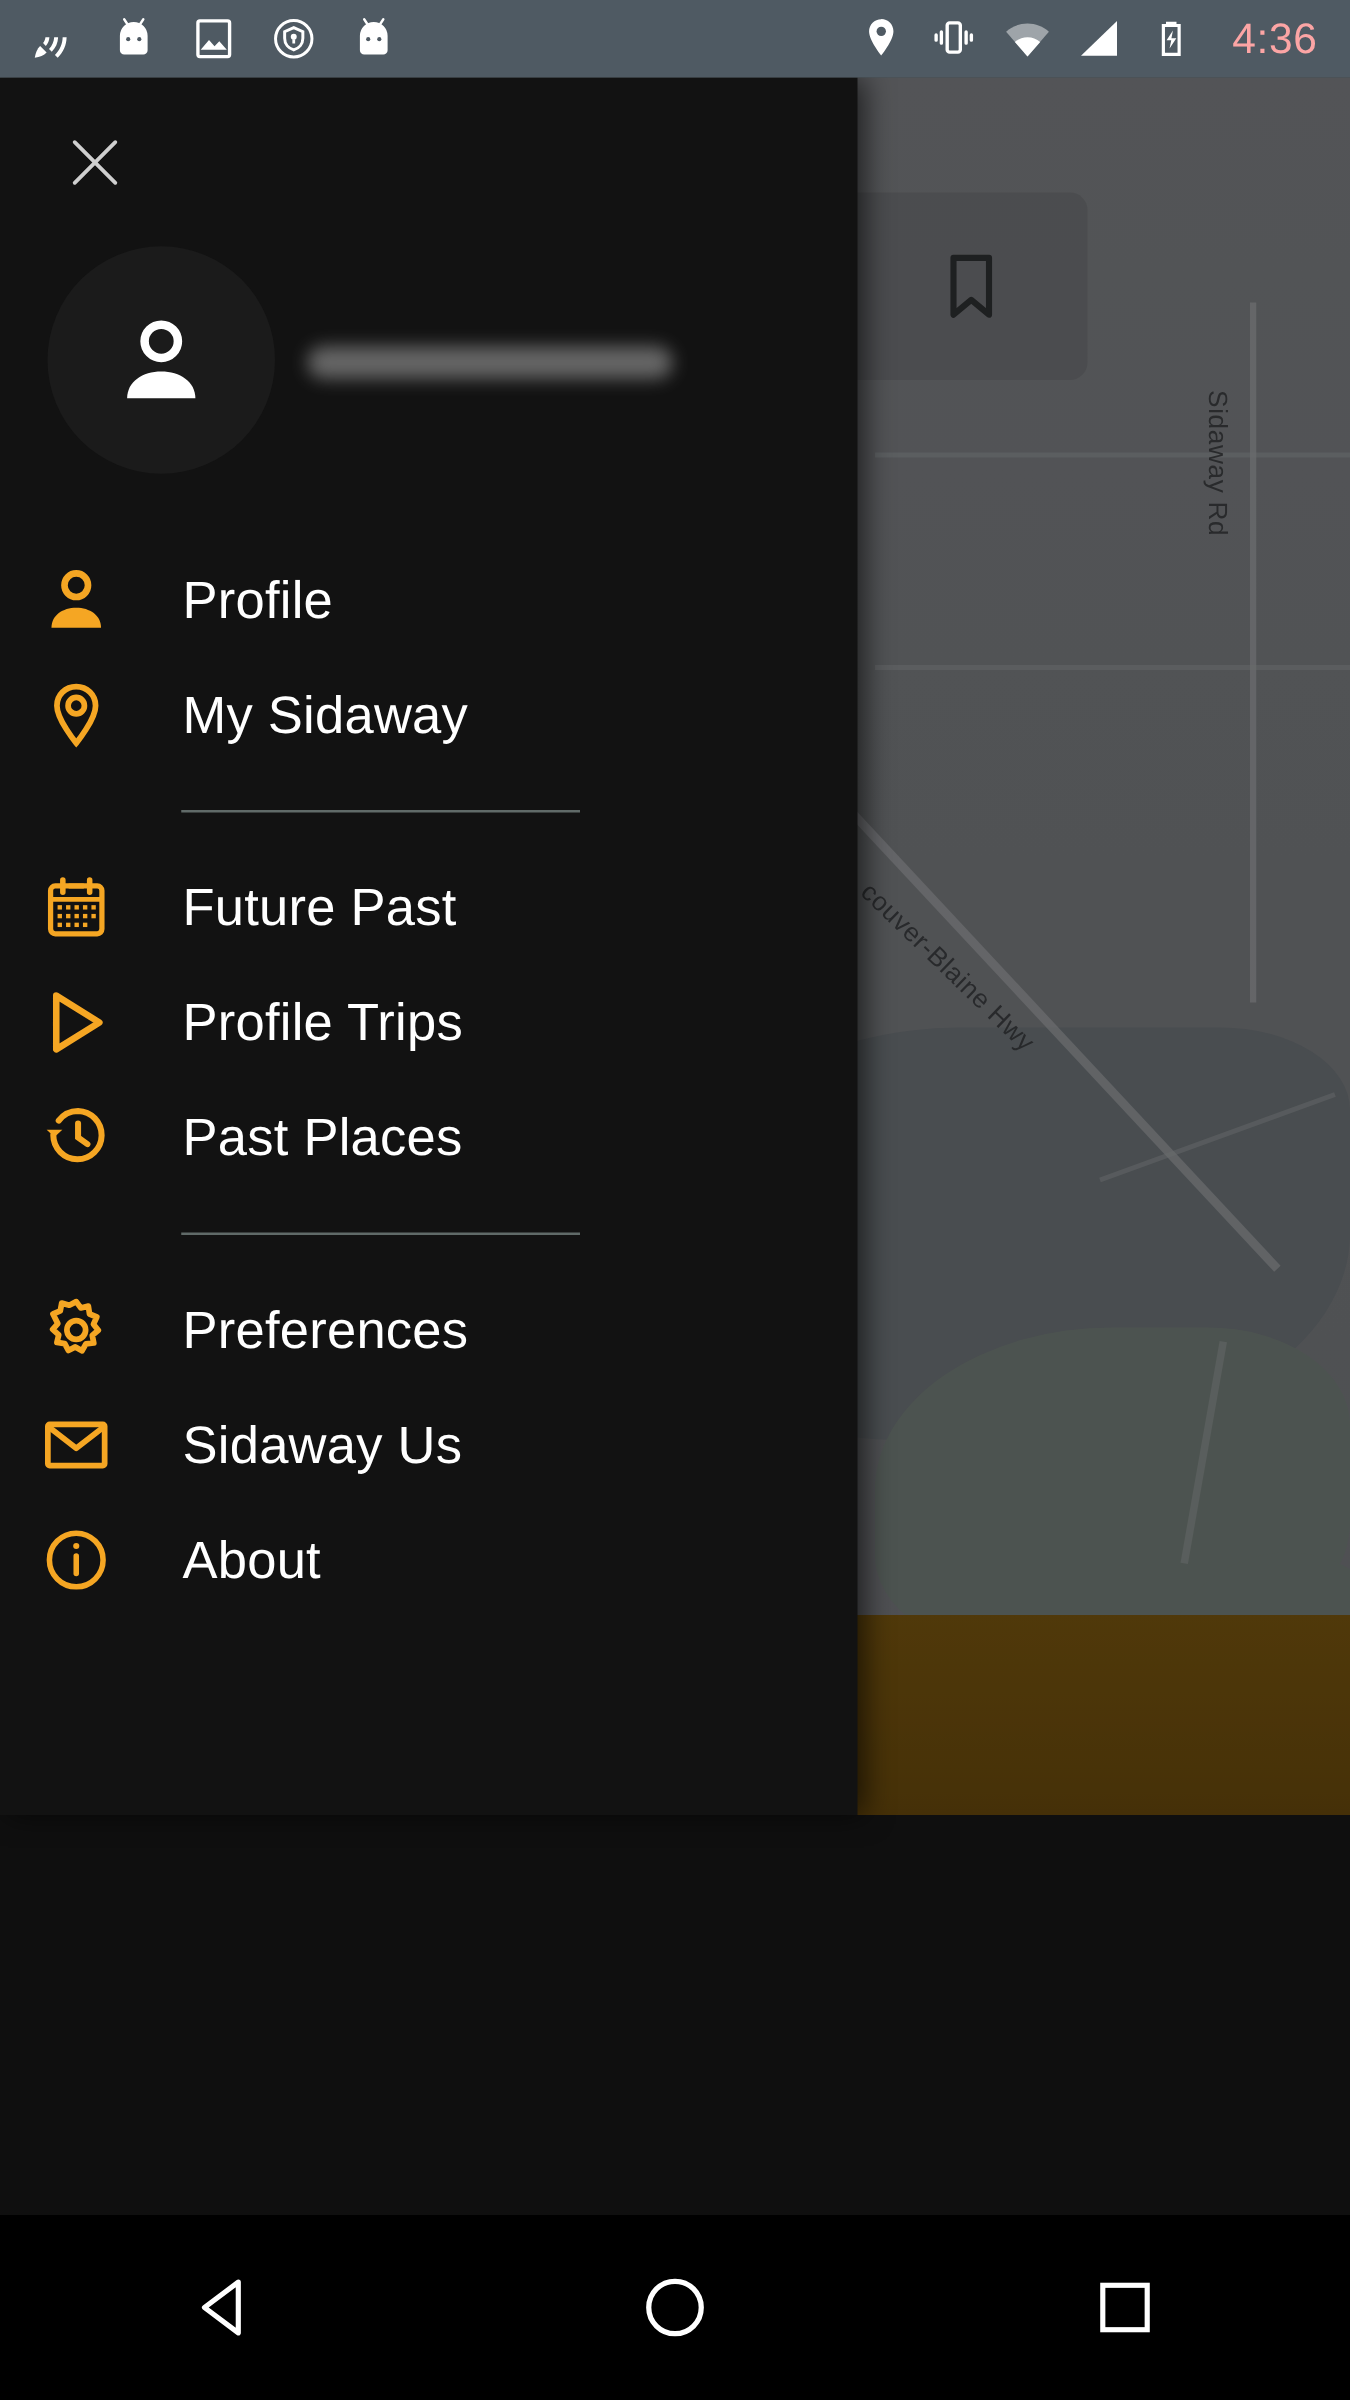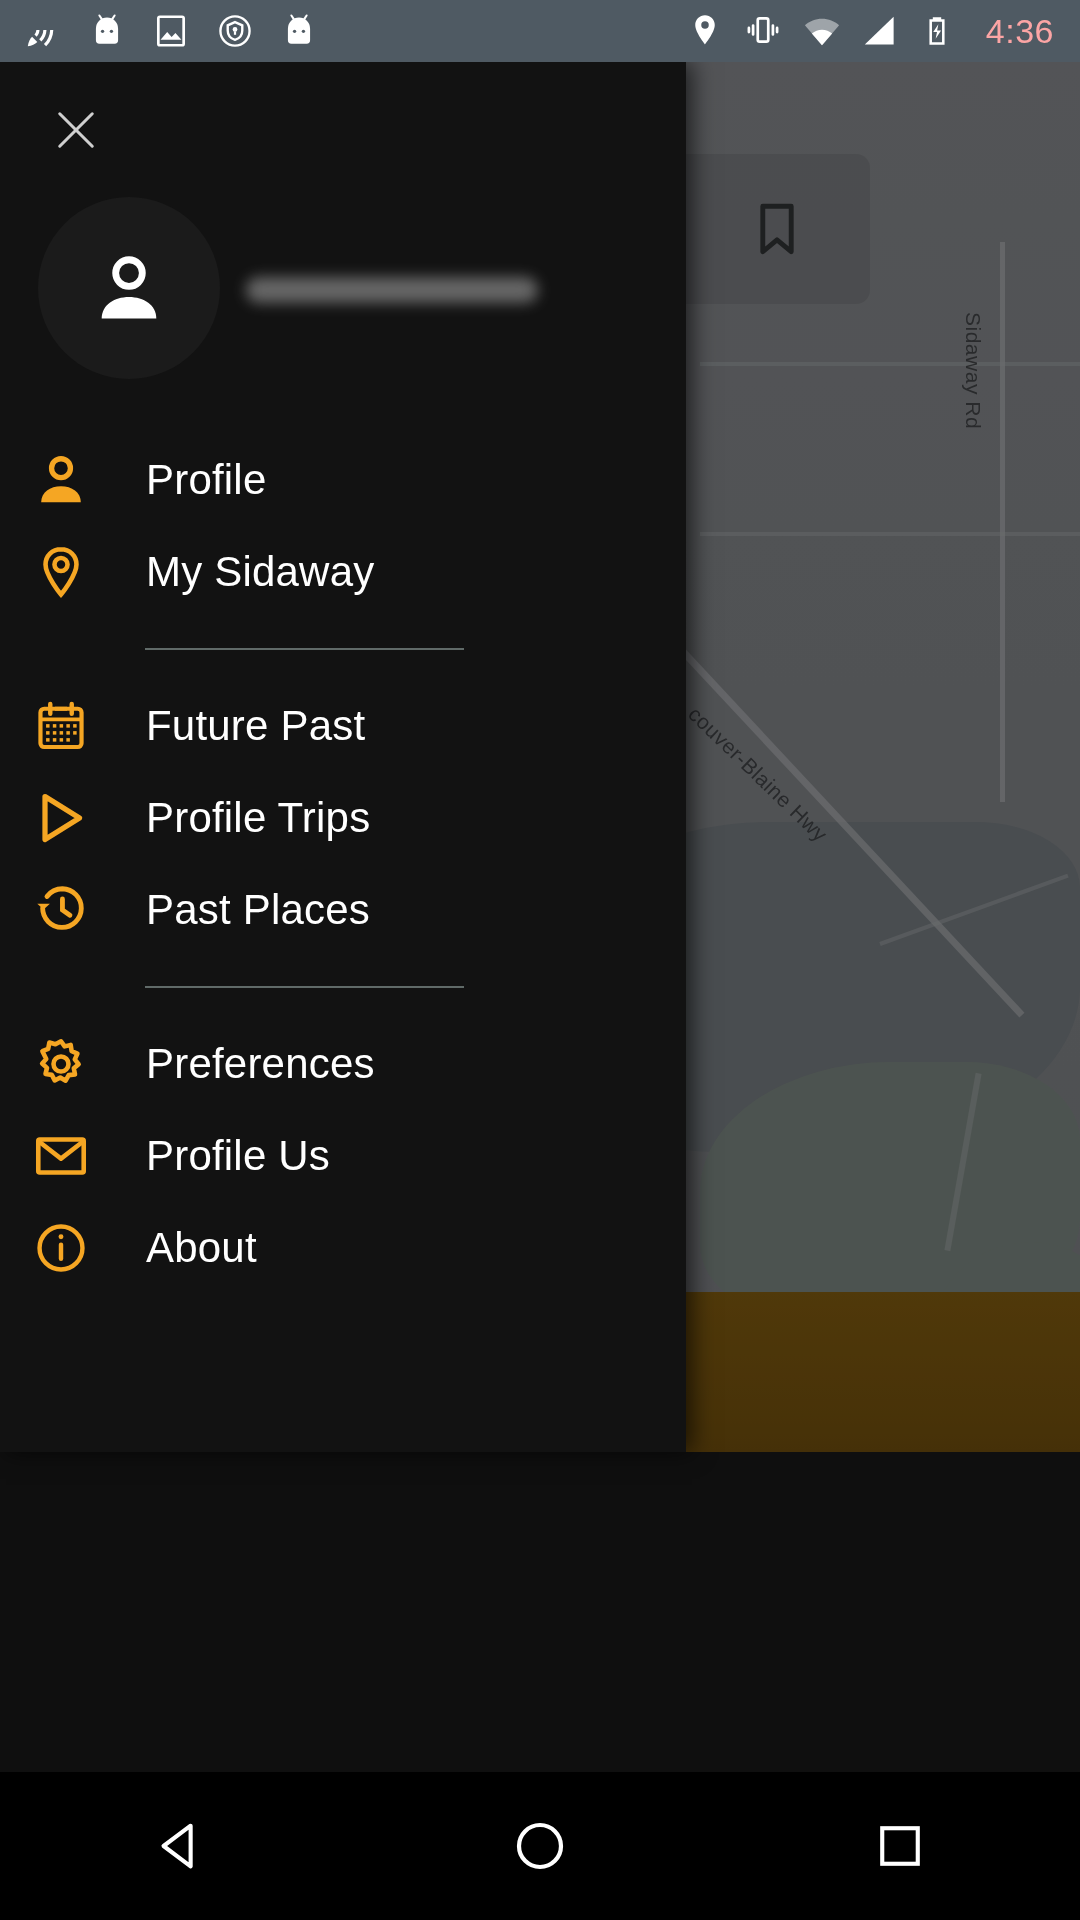--- a/index.html
+++ b/index.html
@@ -417,21 +417,21 @@
           <span class="menu-label">Preferences</span>
         </div>
 
         <div class="menu-item">
           <span class="menu-icon">
             <svg viewBox="0 0 24 24" width="58" height="58" fill="none" stroke="#F5A623" stroke-width="1.9" stroke-linejoin="round">
               <rect x="2.6" y="5.2" width="18.8" height="13.6" rx="0.6"></rect>
               <path d="M2.6 5.8l9.4 7.3 9.4-7.3"></path>
             </svg>
           </span>
-          <span class="menu-label">Profile Us</span>
+          <span class="menu-label">Sidaway Us</span>
         </div>
 
         <div class="menu-item">
           <span class="menu-icon">
             <svg viewBox="0 0 24 24" width="56" height="56" fill="none" stroke="#F5A623" stroke-width="1.9" stroke-linecap="round">
               <circle cx="12" cy="12" r="9.2"></circle>
               <path d="M12 10.6v6"></path>
               <circle cx="12" cy="7.2" r="1.05" fill="#F5A623" stroke="none"></circle>
             </svg>
           </span>

